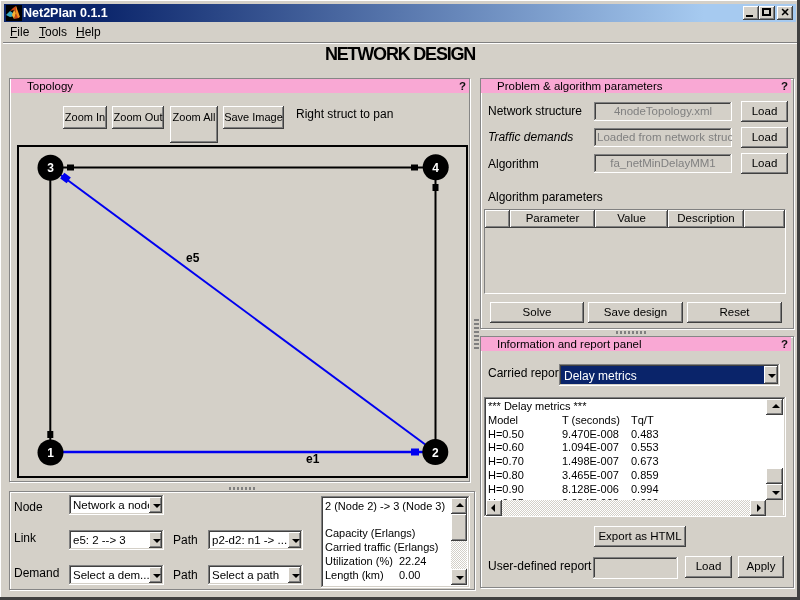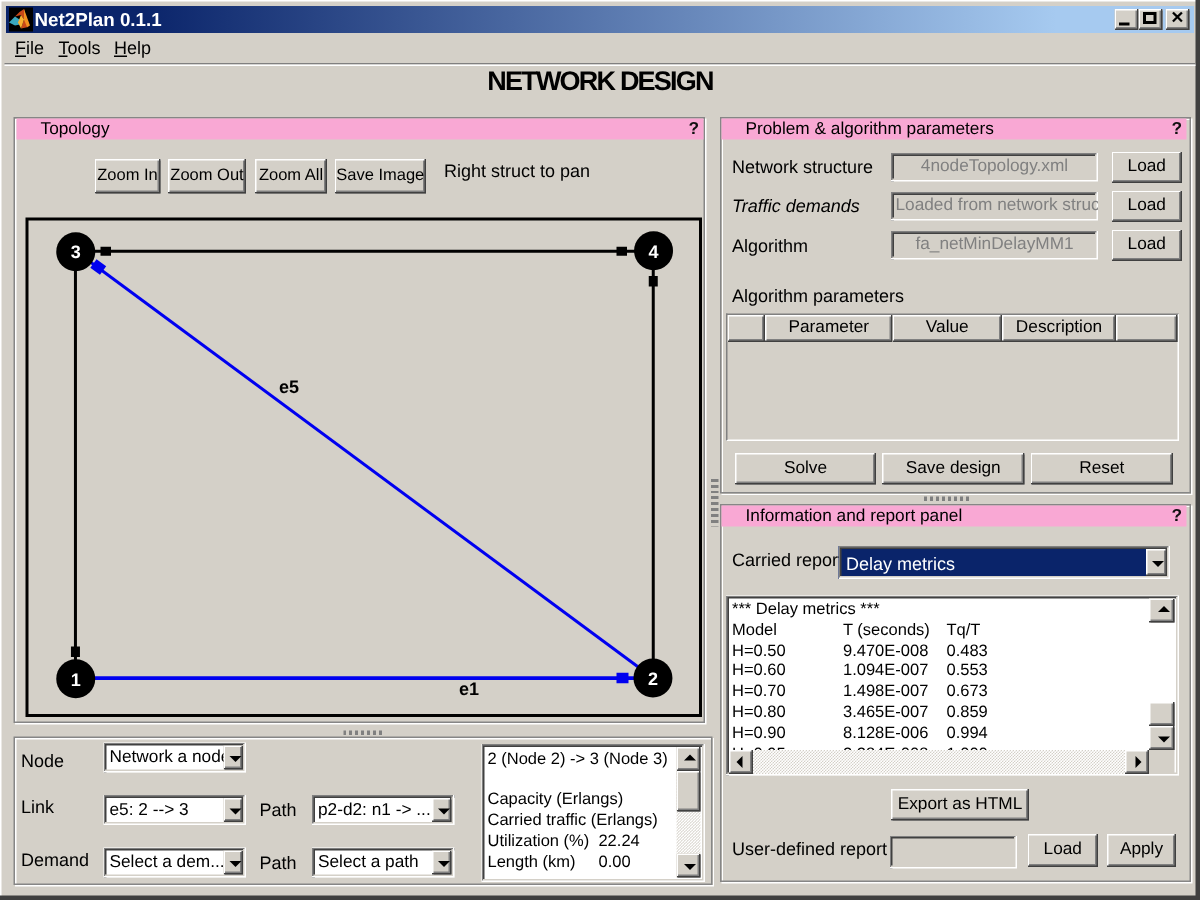--- a/index.html
+++ b/index.html
@@ -52,21 +52,21 @@
 <div class="abs" style="left:3px;top:42px;width:794px;height:1px;background:#808080;"></div>
 <div class="abs" style="left:3px;top:43px;width:794px;height:1px;background:#ffffff;"></div>
 
 <div class="abs" style="left:0;top:44px;width:800px;text-align:center;font-size:18px;font-weight:bold;letter-spacing:-1.2px;">NETWORK DESIGN</div>
 
 <div class="etch" style="left:9px;top:78px;width:461px;height:404px;"></div>
 <div class="ybar" style="left:11px;top:79px;width:458px;">Topology<span class="q" style="">?</span></div>
 
 <div class="b" style="left:63px;top:106px;width:44px;height:23px;line-height:22px;font-size:11px;">Zoom In</div>
 <div class="b" style="left:112px;top:106px;width:52px;height:23px;line-height:22px;font-size:11px;">Zoom Out</div>
-<div class="b" style="left:170px;top:106px;width:48px;height:23px;line-height:22px;font-size:11px;">Zoom All</div>
+<div class="b" style="left:170px;top:106px;width:48px;height:37px;line-height:22px;font-size:11px;">Zoom All</div>
 <div class="b" style="left:223px;top:106px;width:61px;height:23px;line-height:22px;font-size:11px;">Save Image</div>
 <div class="lbl" style="left:296px;top:107px;">Right struct to pan</div>
 
 <svg class="abs" style="left:15px;top:143px;" width="454" height="336" viewBox="0 0 454 336">
   <rect x="3" y="3" width="449" height="331" fill="none" stroke="#000" stroke-width="2"></rect>
 
   <line x1="40" y1="24.5" x2="415" y2="24.5" stroke="#000" stroke-width="2"></line>
   <rect x="52" y="21.5" width="7" height="6" fill="#000"></rect>
   <rect x="396" y="21.5" width="7" height="6" fill="#000"></rect>
 

